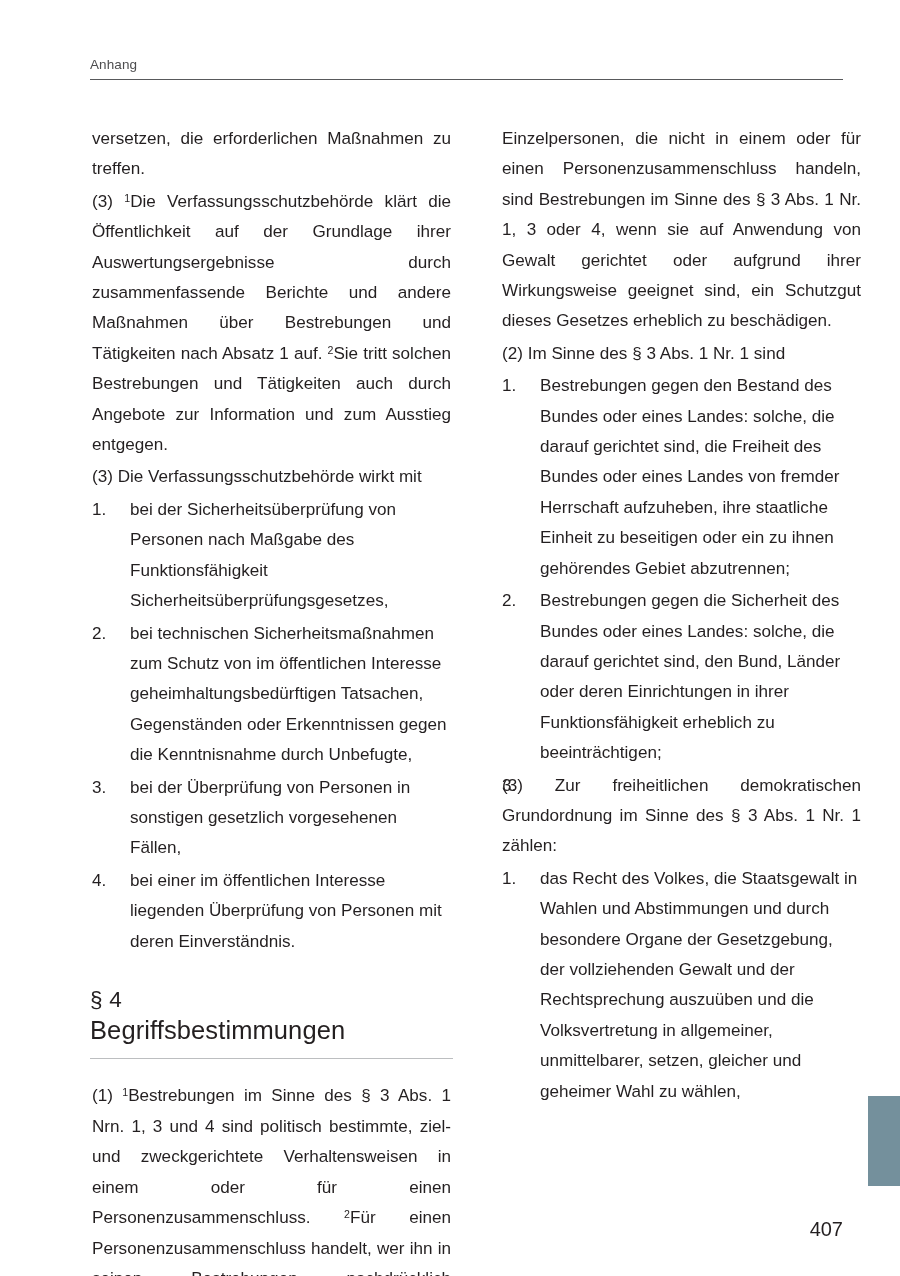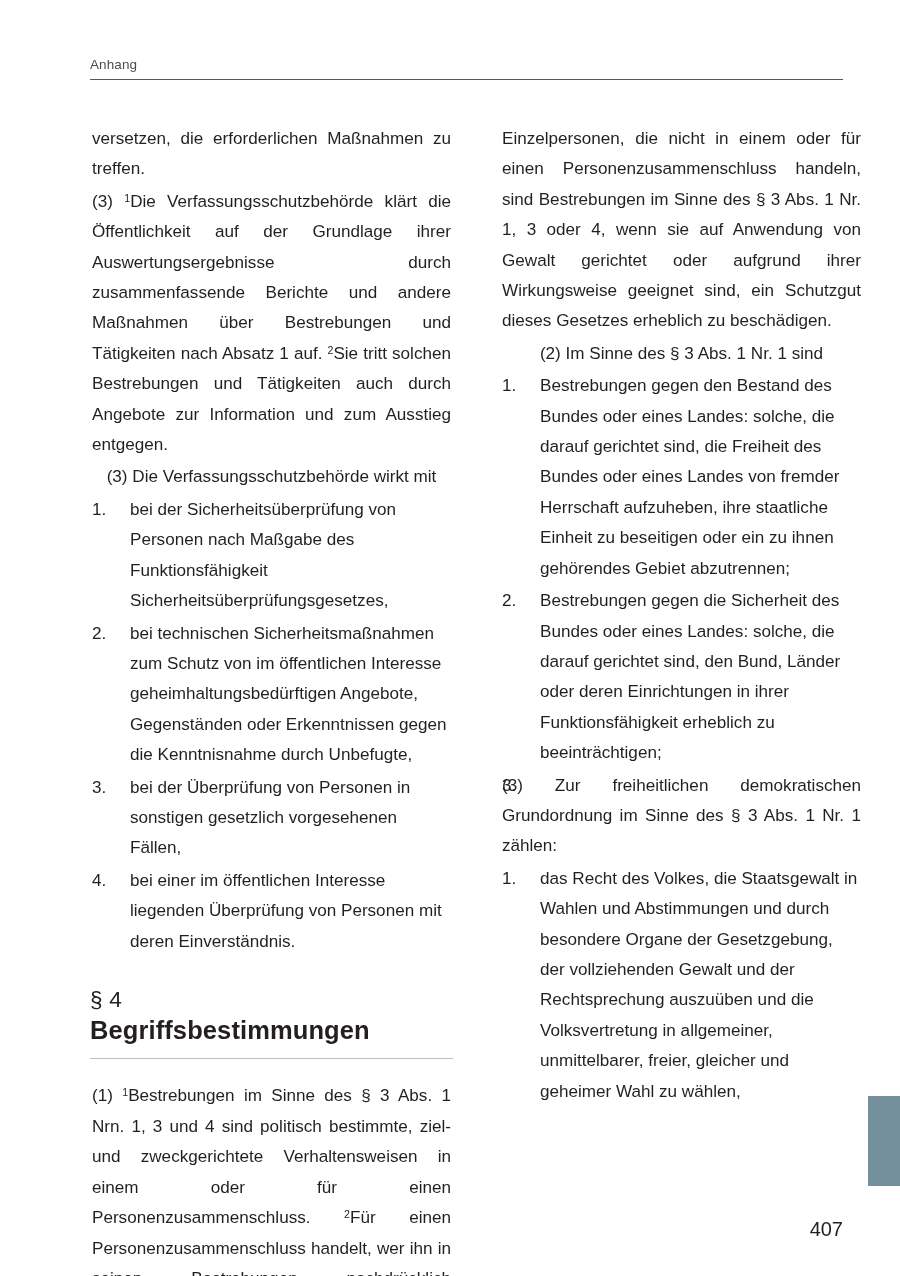--- a/index.html
+++ b/index.html
@@ -65,21 +65,21 @@
     font-size: 17.1px;
     line-height: 30.4px;
     color: #231f20;
     font-weight: 400;
     -webkit-font-smoothing: antialiased;
   }
   p.just {
     text-align: justify;
     text-justify: inter-word;
   }
-  p.flush { text-align: center; }
+  p.flush { text-align: left; }
 
   sup {
     font-size: 0.62em;
     vertical-align: 0.45em;
     line-height: 0;
   }
 
   
   .li {
     position: relative;
@@ -101,21 +101,21 @@
   .section-num {
     font-size: 22.5px;
     line-height: 29px;
     font-weight: 400;
     color: #231f20;
     letter-spacing: 0.2px;
   }
   .section-title {
     font-size: 25.5px;
     line-height: 33px;
-    font-weight: 700;
+    font-weight: 400;
     color: #231f20;
     letter-spacing: 0.1px;
   }
   .section-rule {
     margin-top: 11px;
     margin-bottom: 22px;
     height: 1.5px;
     background: #bcbec0;
     width: 100%;
   }
@@ -161,21 +161,21 @@
       <p class="just"><span>(3)</span> <sup>1</sup><span>Die Verfassungsschutzbehörde klärt die Öffentlichkeit auf der Grundlage ihrer Auswertungsergebnisse durch zusammenfassende Berichte und andere Maßnahmen über Bestrebungen und Tätigkeiten nach Absatz 1 auf. </span><sup>2</sup><span>Sie tritt solchen Bestrebungen und Tätigkeiten auch durch Angebote zur Information und zum Ausstieg entgegen.</span></p>
 
       <p class="flush">(3) Die Verfassungsschutzbehörde wirkt mit</p>
 
       <div class="li">
         <span class="num">1.</span>
         <span>bei der Sicherheitsüberprüfung von Personen nach Maßgabe des Funktionsfähigkeit Sicherheitsüberprüfungsgesetzes,</span>
       </div>
       <div class="li">
         <span class="num">2.</span>
-        <span>bei technischen Sicherheitsmaßnahmen zum Schutz von im öffentlichen Interesse geheimhaltungsbedürftigen Angebote, Gegenständen oder Erkenntnissen gegen die Kenntnisnahme durch Unbefugte,</span>
+        <span>bei technischen Sicherheitsmaßnahmen zum Schutz von im öffentlichen Interesse geheimhaltungsbedürftigen Tatsachen, Gegenständen oder Erkenntnissen gegen die Kenntnisnahme durch Unbefugte,</span>
       </div>
       <div class="li">
         <span class="num">3.</span>
         <span>bei der Überprüfung von Personen in sonstigen gesetzlich vorgesehenen Fällen,</span>
       </div>
       <div class="li">
         <span class="num">4.</span>
         <span>bei einer im öffentlichen Interesse liegenden Überprüfung von Personen mit deren Einverständnis.</span>
       </div>
 
@@ -204,21 +204,21 @@
         <span>Bestrebungen gegen die Sicherheit des Bundes oder eines Landes: solche, die darauf gerichtet sind, den Bund, Länder oder deren Einrichtungen in ihrer Funktionsfähigkeit erheblich zu beeinträchtigen;</span>
       </div>
       <div class="li">
         <span class="num">3.</span>
       </div>
 
       <p class="just">(3) Zur freiheitlichen demokratischen Grundordnung im Sinne des § 3 Abs. 1 Nr. 1 zählen:</p>
 
       <div class="li">
         <span class="num">1.</span>
-        <span>das Recht des Volkes, die Staatsgewalt in Wahlen und Abstimmungen und durch besondere Organe der Gesetzgebung, der vollziehenden Gewalt und der Rechtsprechung auszuüben und die Volksvertretung in allgemeiner, unmittelbarer, freier, gleicher und geheimer Wahl zu wählen,</span>
+        <span>das Recht des Volkes, die Staatsgewalt in Wahlen und Abstimmungen und durch besondere Organe der Gesetzgebung, der vollziehenden Gewalt und der Rechtsprechung auszuüben und die Volksvertretung in allgemeiner, unmittelbarer, setzen, gleicher und geheimer Wahl zu wählen,</span>
       </div>
 
     </div>
 
   </div>
 
   <div class="thumb-tab"></div>
 
   <div class="folio">407</div>
 

